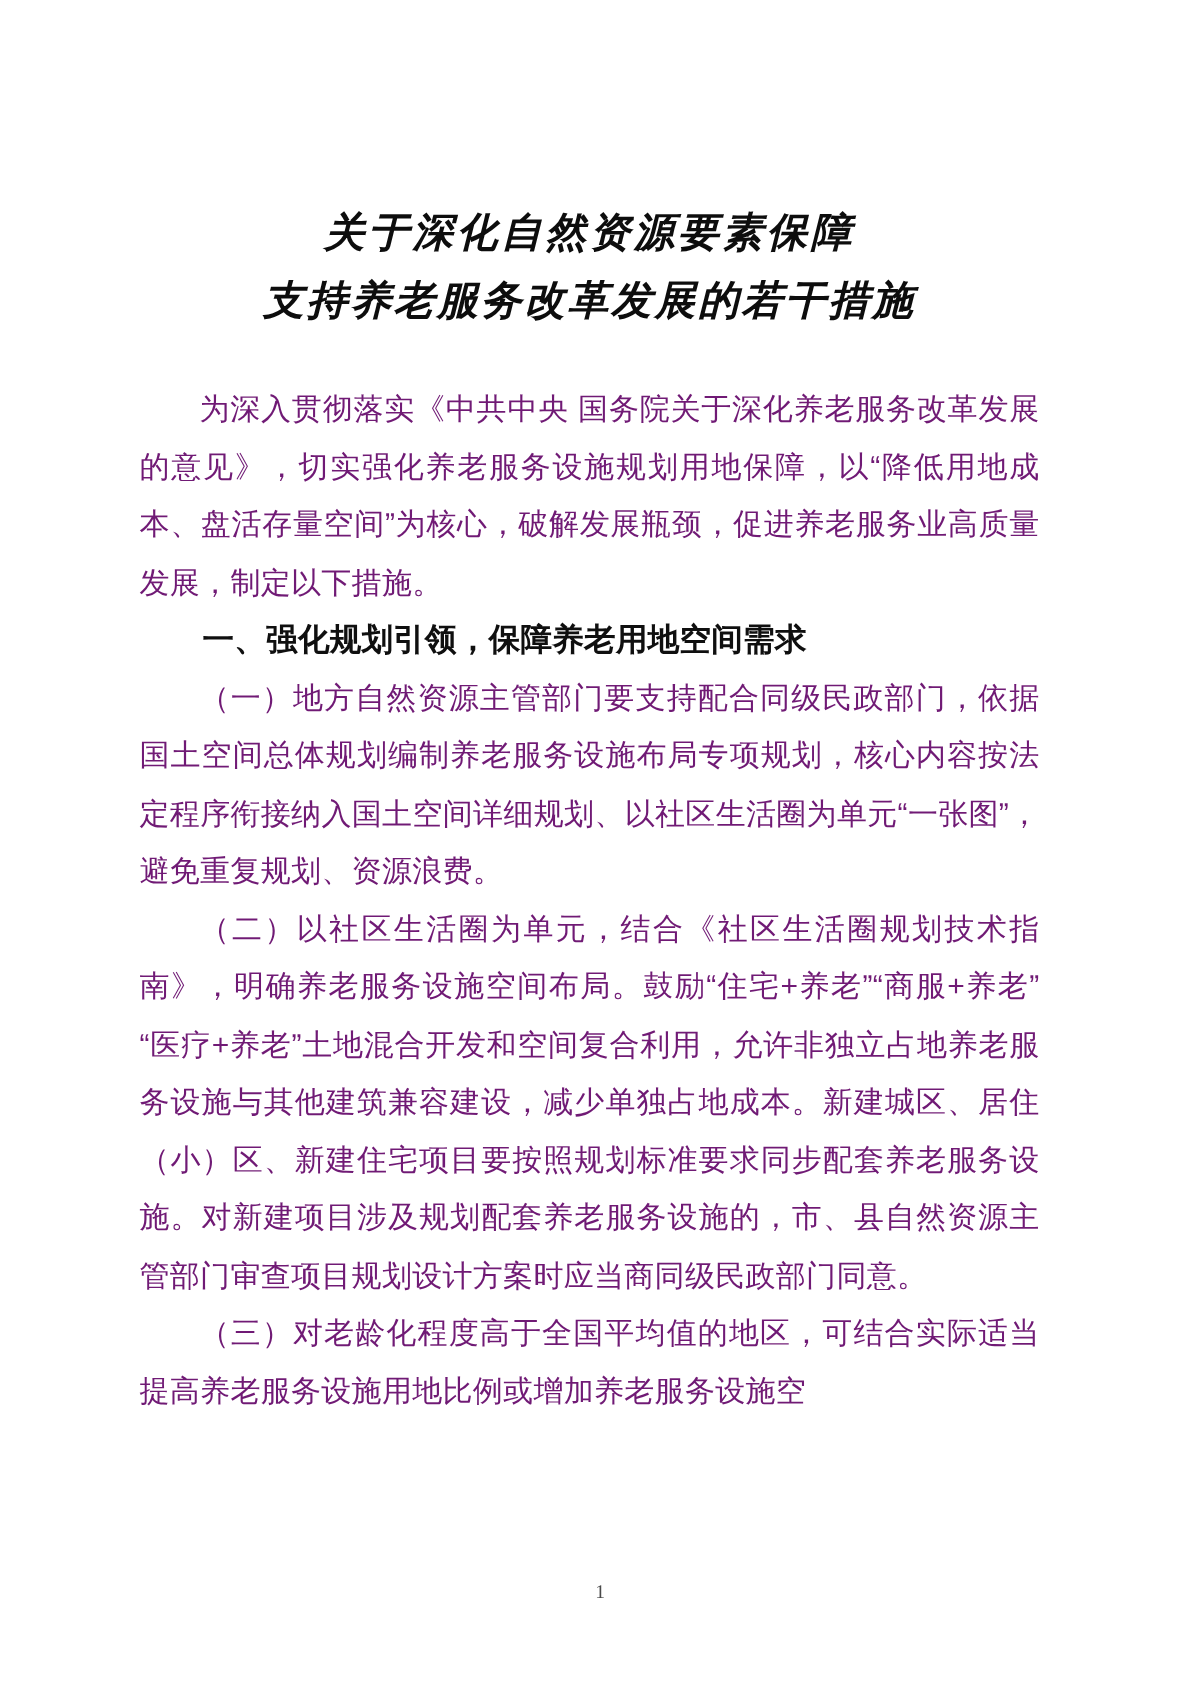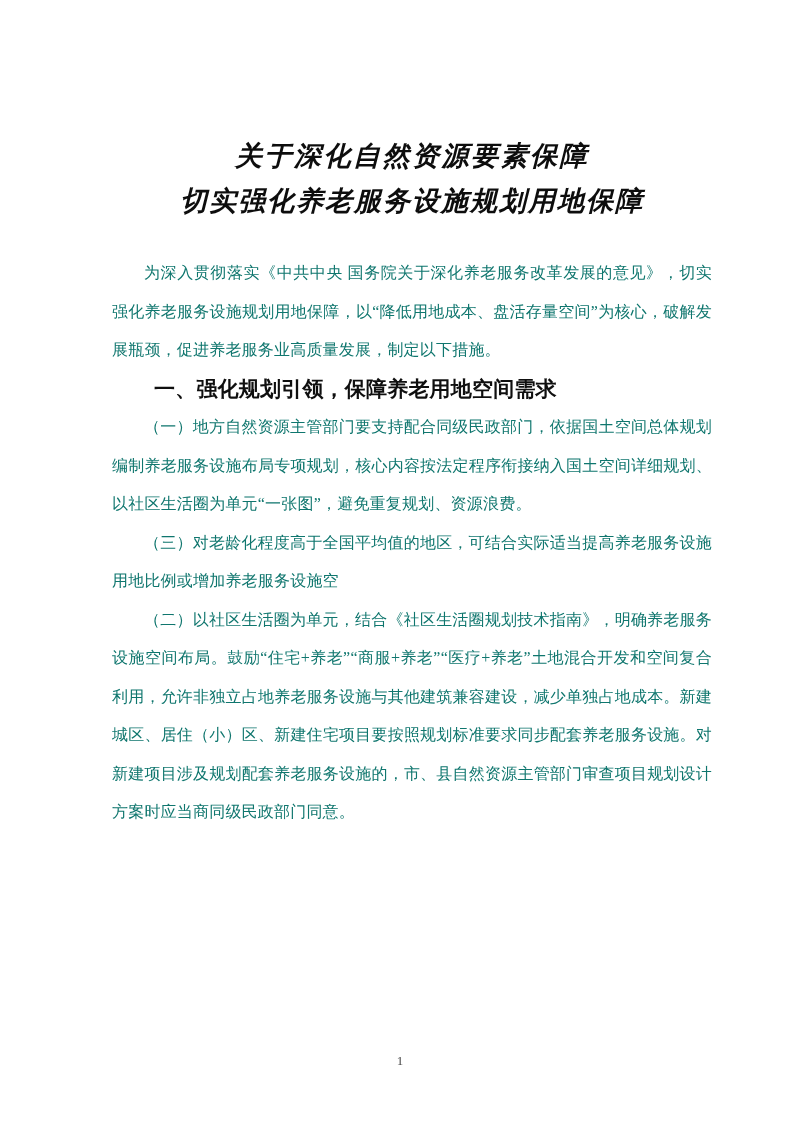--- a/index.html
+++ b/index.html
@@ -15,21 +15,21 @@
     height: 1132px;
     background: #ffffff;
     overflow: hidden;
     box-sizing: border-box;
     font-family: "Liberation Serif", "DejaVu Serif", serif;
     color: #1a1a1a;
   }
 
   .doc-body {
     position: absolute;
-    left: 112px;
+    left: 93px;
     top: 0;
     width: 600px;
   }
 
   
   .doc-title {
     margin: 0;
     padding-top: 133px;
     text-align: center;
     font-family: "DejaVu Serif", "Liberation Serif", serif;
@@ -44,28 +44,28 @@
   .doc-title .title-line {
     display: block;
   }
   .doc-title .title-line.second {
     letter-spacing: 2px;
   }
 
   
   .para {
     margin: 0;
-    font-family: Liberation Serif, serif;
-    font-size: 16px;
+    font-family: Liberation Sans, sans-serif;
+    font-size: 20px;
     line-height: 38.5px;
     text-align: justify;
     text-align-last: left;
     text-justify: inter-character;
     letter-spacing: 0.2px;
-    color: #0f766e;
+    color: #701a75;
     text-indent: 2em;
   }
 
   .para.first-para {
     margin-top: 31px;
   }
 
   
   .section-heading {
     margin: 0;
@@ -94,30 +94,30 @@
 </style>
 </head>
 <body>
 
 <div class="page">
 
   <div class="doc-body">
 
     <h1 class="doc-title">
       <span class="title-line first">关于深化自然资源要素保障</span>
-      <span class="title-line second">切实强化养老服务设施规划用地保障</span>
+      <span class="title-line second">支持养老服务改革发展的若干措施</span>
     </h1>
 
     <p class="para first-para">为深入贯彻落实《中共中央 国务院关于深化养老服务改革发展的意见》，切实强化养老服务设施规划用地保障，以“降低用地成本、盘活存量空间”为核心，破解发展瓶颈，促进养老服务业高质量发展，制定以下措施。</p>
 
     <h2 class="section-heading">一、强化规划引领，保障养老用地空间需求</h2>
 
     <p class="para">（一）地方自然资源主管部门要支持配合同级民政部门，依据国土空间总体规划编制养老服务设施布局专项规划，核心内容按法定程序衔接纳入国土空间详细规划、以社区生活圈为单元“一张图”，避免重复规划、资源浪费。</p>
 
+    <p class="para">（二）以社区生活圈为单元，结合《社区生活圈规划技术指南》，明确养老服务设施空间布局。鼓励“住宅+养老”“商服+养老”“医疗+养老”土地混合开发和空间复合利用，允许非独立占地养老服务设施与其他建筑兼容建设，减少单独占地成本。新建城区、居住（小）区、新建住宅项目要按照规划标准要求同步配套养老服务设施。对新建项目涉及规划配套养老服务设施的，市、县自然资源主管部门审查项目规划设计方案时应当商同级民政部门同意。</p>
+
     <p class="para">（三）对老龄化程度高于全国平均值的地区，可结合实际适当提高养老服务设施用地比例或增加养老服务设施空</p>
-
-    <p class="para">（二）以社区生活圈为单元，结合《社区生活圈规划技术指南》，明确养老服务设施空间布局。鼓励“住宅+养老”“商服+养老”“医疗+养老”土地混合开发和空间复合利用，允许非独立占地养老服务设施与其他建筑兼容建设，减少单独占地成本。新建城区、居住（小）区、新建住宅项目要按照规划标准要求同步配套养老服务设施。对新建项目涉及规划配套养老服务设施的，市、县自然资源主管部门审查项目规划设计方案时应当商同级民政部门同意。</p>
 
   </div>
 
   <div class="page-number">1</div>
 
 </div>
 
 </body></html>

